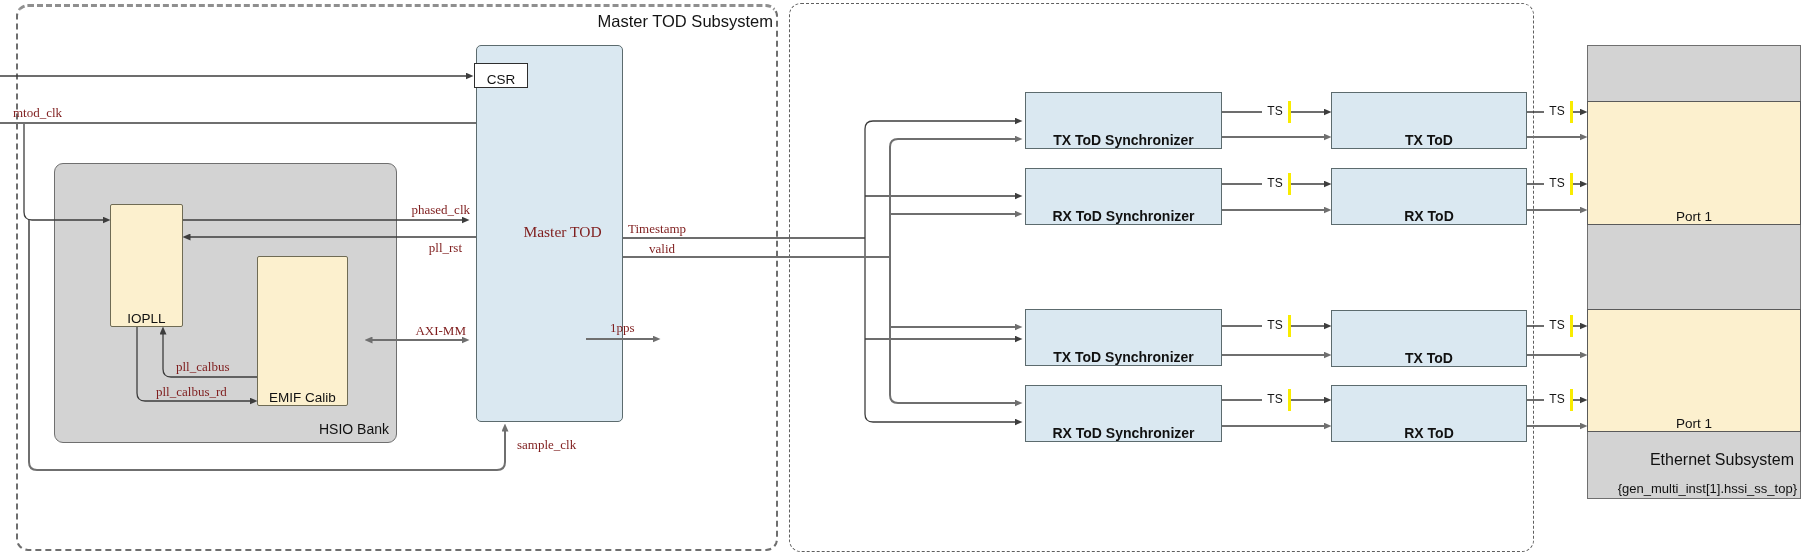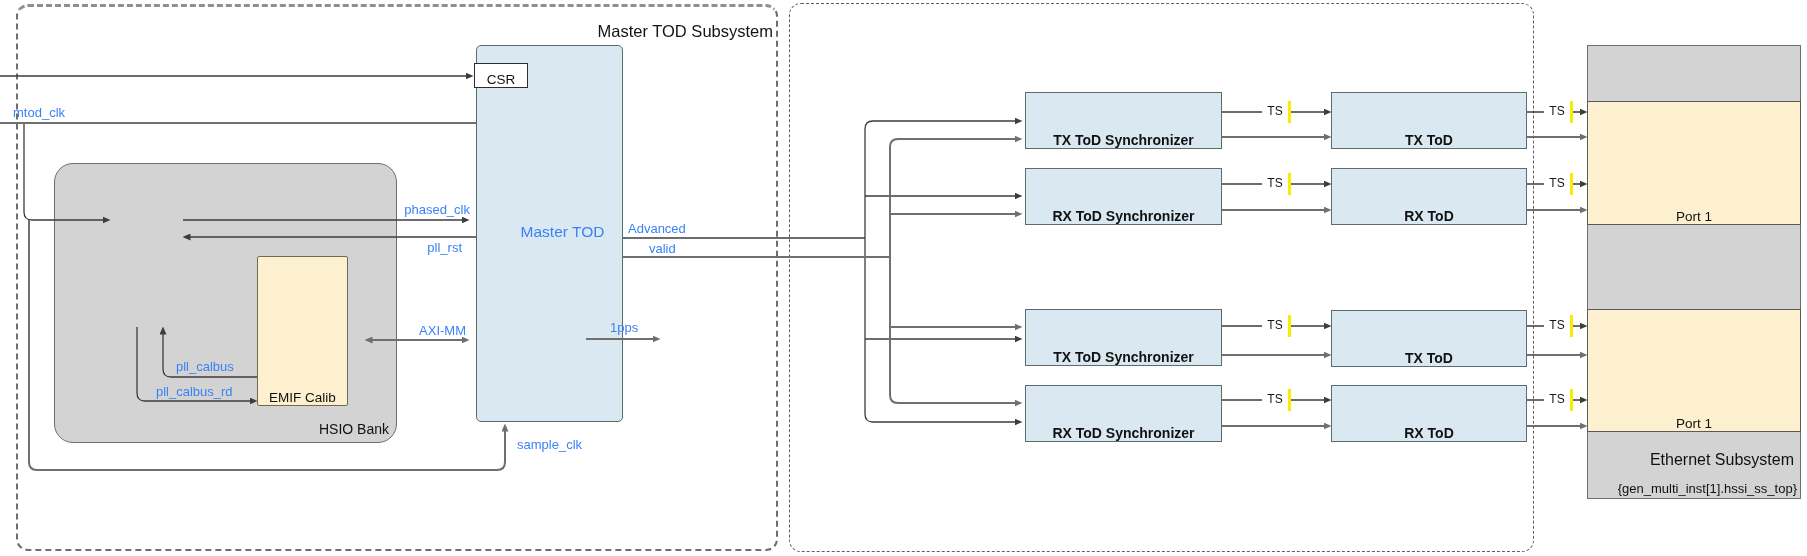--- a/index.html
+++ b/index.html
@@ -8,53 +8,56 @@
   .abs{position:absolute;box-sizing:border-box;}
   .dashed1{border:2px dashed #6e6e6e;border-top:3px dashed #8f8f8f;border-radius:12px;}
   .dashed2{border:1.5px dashed #5f5f5f;border-radius:12px;}
   .box{display:flex;align-items:flex-end;justify-content:center;text-align:center;}
   .blue{background:#dae8f1;border:1.4px solid #5c6b6e;}
   .blue-r{border-radius:5px;}
   .yellow{background:#fcf0ce;border:1.4px solid #6f6b54;border-radius:2px;}
   .grayb{background:#d3d3d3;border:1.5px solid #6f6f6f;}
   .whiteb{background:#ffffff;border:1.3px solid #2e2e2e;}
   .title{position:absolute;font-size:16.5px;white-space:nowrap;text-align:right;color:#141414;}
-  .lbl{position:absolute;font-size:13px;white-space:nowrap;color:#3b82f6;line-height:15px;}
+  .lbl{position:absolute;font-size:13px;white-space:nowrap;color:#7f1d1d;line-height:15px;font-family:Liberation Serif, serif;}
   .r{text-align:right;}
   .blklbl{font-size:14px;font-weight:bold;}
   .ts{position:absolute;font-size:12px;width:26px;text-align:center;background:#ffffff;
       line-height:15px;color:#141414;}
   .hsio-lbl{position:absolute;right:7px;bottom:5px;font-size:14px;}
   .eth-title{position:absolute;right:6px;top:405px;font-size:16px;white-space:nowrap;margin-left:28px;}
   .eth-inst{position:absolute;right:3px;top:428px;font-size:13px;white-space:nowrap;margin-top:7px;}
   svg{position:absolute;left:0;top:0;}
 </style>
 </head>
 <body>
 
 <div class="wrap">
 
   <div class="abs dashed1" style="left:16px;top:4px;width:762px;height:547px;"></div>
   <div class="abs dashed2" style="left:789px;top:3px;width:745px;height:549px;"></div>
 
-  <div class="title" style="left:500px;top:22px;width:273px;">Master TOD Subsystem</div>
+  <div class="title" style="left:500px;top:12px;width:273px;">Master TOD Subsystem</div>
 
   <div class="abs grayb" style="left:1587px;top:45px;width:214px;height:454px;">
     <span class="eth-title">Ethernet Subsystem</span>
     <span class="eth-inst">{gen_multi_inst[1].hssi_ss_top}</span>
   </div>
   <div class="abs yellow box" style="left:1587px;top:101px;width:214px;height:124px;border-color:#5a5a5a;border-radius:0;">
     <span style="font-size:13.5px;">Port 1</span>
   </div>
   <div class="abs yellow box" style="left:1587px;top:309px;width:214px;height:123px;border-color:#5a5a5a;border-radius:0;">
     <span style="font-size:13.5px;">Port 1</span>
   </div>
 
-  <div class="abs grayb" style="left:54px;top:163px;width:343px;height:280px;border-radius:19px;">
+  <div class="abs grayb" style="left:54px;top:163px;width:343px;height:280px;border-radius:9px;">
     <span class="hsio-lbl">HSIO Bank</span>
+  </div>
+  <div class="abs yellow box" style="left:110px;top:204px;width:73px;height:123px;">
+    <span style="font-size:13.5px;">IOPLL</span>
   </div>
   <div class="abs yellow box" style="left:257px;top:256px;width:91px;height:150px;">
     <span style="font-size:13.5px;">EMIF Calib</span>
   </div>
 
   <div class="abs blue blue-r" style="left:476px;top:45px;width:147px;height:377px;"></div>
   <div class="lbl" style="left:476px;top:224px;width:173px;text-align:center;font-size:15.5px;">Master TOD</div>
   <div class="abs whiteb box" style="left:474px;top:63px;width:54px;height:25px;">
     <span style="font-size:13.5px;">CSR</span>
   </div>
@@ -147,21 +150,21 @@
     </g>
   </svg>
 
   <div class="lbl" style="left:13px;top:105px;">mtod_clk</div>
   <div class="lbl r" style="left:385px;top:202px;width:85px;">phased_clk</div>
   <div class="lbl r" style="left:402px;top:240px;width:60px;">pll_rst</div>
   <div class="lbl r" style="left:396px;top:323px;width:70px;">AXI-MM</div>
   <div class="lbl" style="left:176px;top:359px;">pll_calbus</div>
   <div class="lbl" style="left:156px;top:384px;">pll_calbus_rd</div>
   <div class="lbl" style="left:517px;top:437px;">sample_clk</div>
-  <div class="lbl" style="left:628px;top:221px;">Advanced</div>
+  <div class="lbl" style="left:628px;top:221px;">Timestamp</div>
   <div class="lbl" style="left:649px;top:241px;">valid</div>
   <div class="lbl" style="left:610px;top:320px;">1pps</div>
 
   <div class="ts" style="left:1262px;top:104px;">TS</div>
   <div class="ts" style="left:1262px;top:176px;">TS</div>
   <div class="ts" style="left:1262px;top:318px;">TS</div>
   <div class="ts" style="left:1262px;top:392px;">TS</div>
   <div class="ts" style="left:1544px;top:104px;">TS</div>
   <div class="ts" style="left:1544px;top:176px;">TS</div>
   <div class="ts" style="left:1544px;top:318px;">TS</div>

